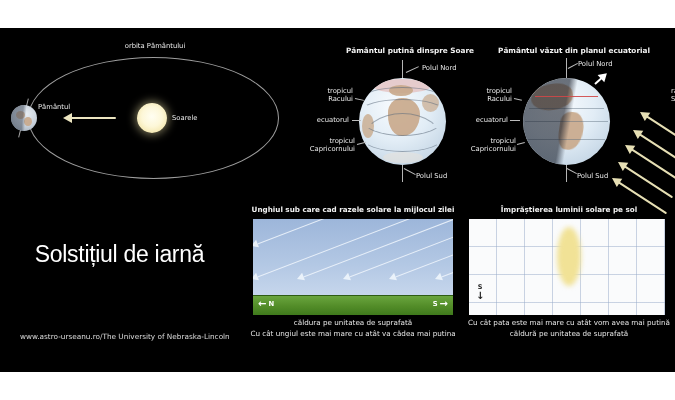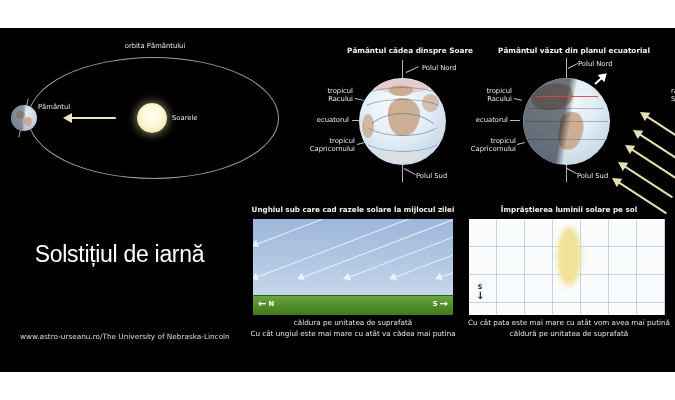--- a/index.html
+++ b/index.html
@@ -86,21 +86,21 @@
       <div class="lbl" style="left:38px; top:75px;">Pământul</div>
       <div class="arrowL" style="left:63px; top:85px; width:55px; height:10px;">
         <div class="hd"></div>
         <div class="sh" style="width:46px;"></div>
       </div>
       <div id="sun-disc"></div>
       <div class="lbl" style="left:172px; top:86px;">Soarele</div>
     </div>
 
     <div>
-      <div class="ttl" style="left:325px; top:19px; width:170px;">Pământul cădea dinspre Soare</div>
+      <div class="ttl" style="left:325px; top:19px; width:170px;">Pământul putină dinspre Soare</div>
       <div class="axis" style="left:402px; top:32px; height:18px;"></div>
       <div class="axis" style="left:402px; top:137px; height:17px;"></div>
       <div class="globe-base" style="left:359px; top:50px; width:87px; height:87px;">
         <div class="blob" style="left:14px; top:1px; width:58px; height:14px; border-radius:50%; background:#e5c6c6; opacity:.85;"></div>
         <div class="blob" style="left:30px; top:7px; width:24px; height:11px; border-radius:60%;"></div>
         <div class="blob" style="left:29px; top:20px; width:32px; height:38px; border-radius:45% 55% 55% 45% / 40% 45% 60% 55%;"></div>
         <div class="blob" style="left:3px; top:36px; width:12px; height:24px; border-radius:50%; opacity:.8;"></div>
         <div class="blob" style="left:63px; top:16px; width:17px; height:18px; border-radius:50%; opacity:.7;"></div>
         <div class="blob" style="left:24px; top:74px; width:40px; height:11px; border-radius:50%; background:#e7e2da; opacity:.55;"></div>
         <div class="arc up" style="top:9px;"></div>

